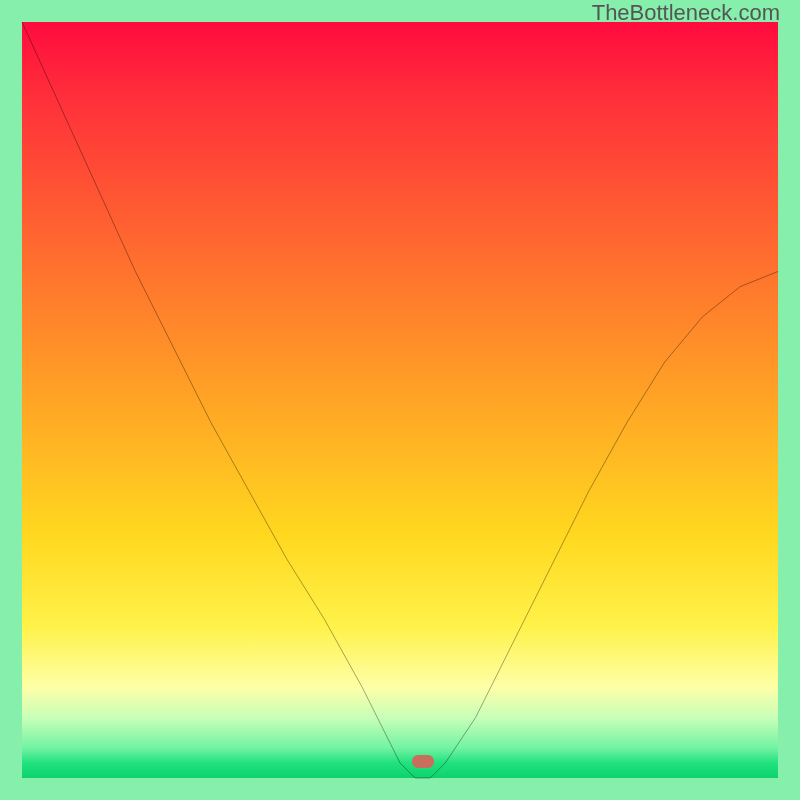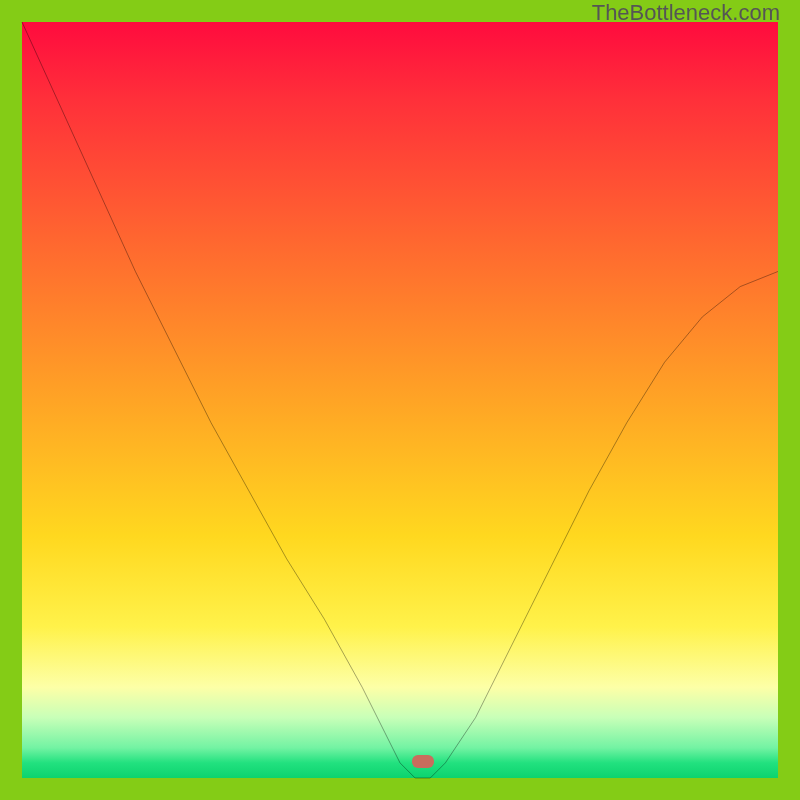--- a/index.html
+++ b/index.html
@@ -8,21 +8,21 @@
     background: #000;
     width: 800px;
     height: 800px;
     overflow: hidden;
     font-family: Arial, Helvetica, sans-serif;
   }
   .frame {
     position: relative;
     width: 800px;
     height: 800px;
-    background: #84cc16;
+    background: #86efac;
   }
   .watermark {
     position: absolute;
     top: 0;
     right: 20px;
     color: #555;
     font-size: 22px;
     font-weight: 500;
     z-index: 5;
     user-select: none;

